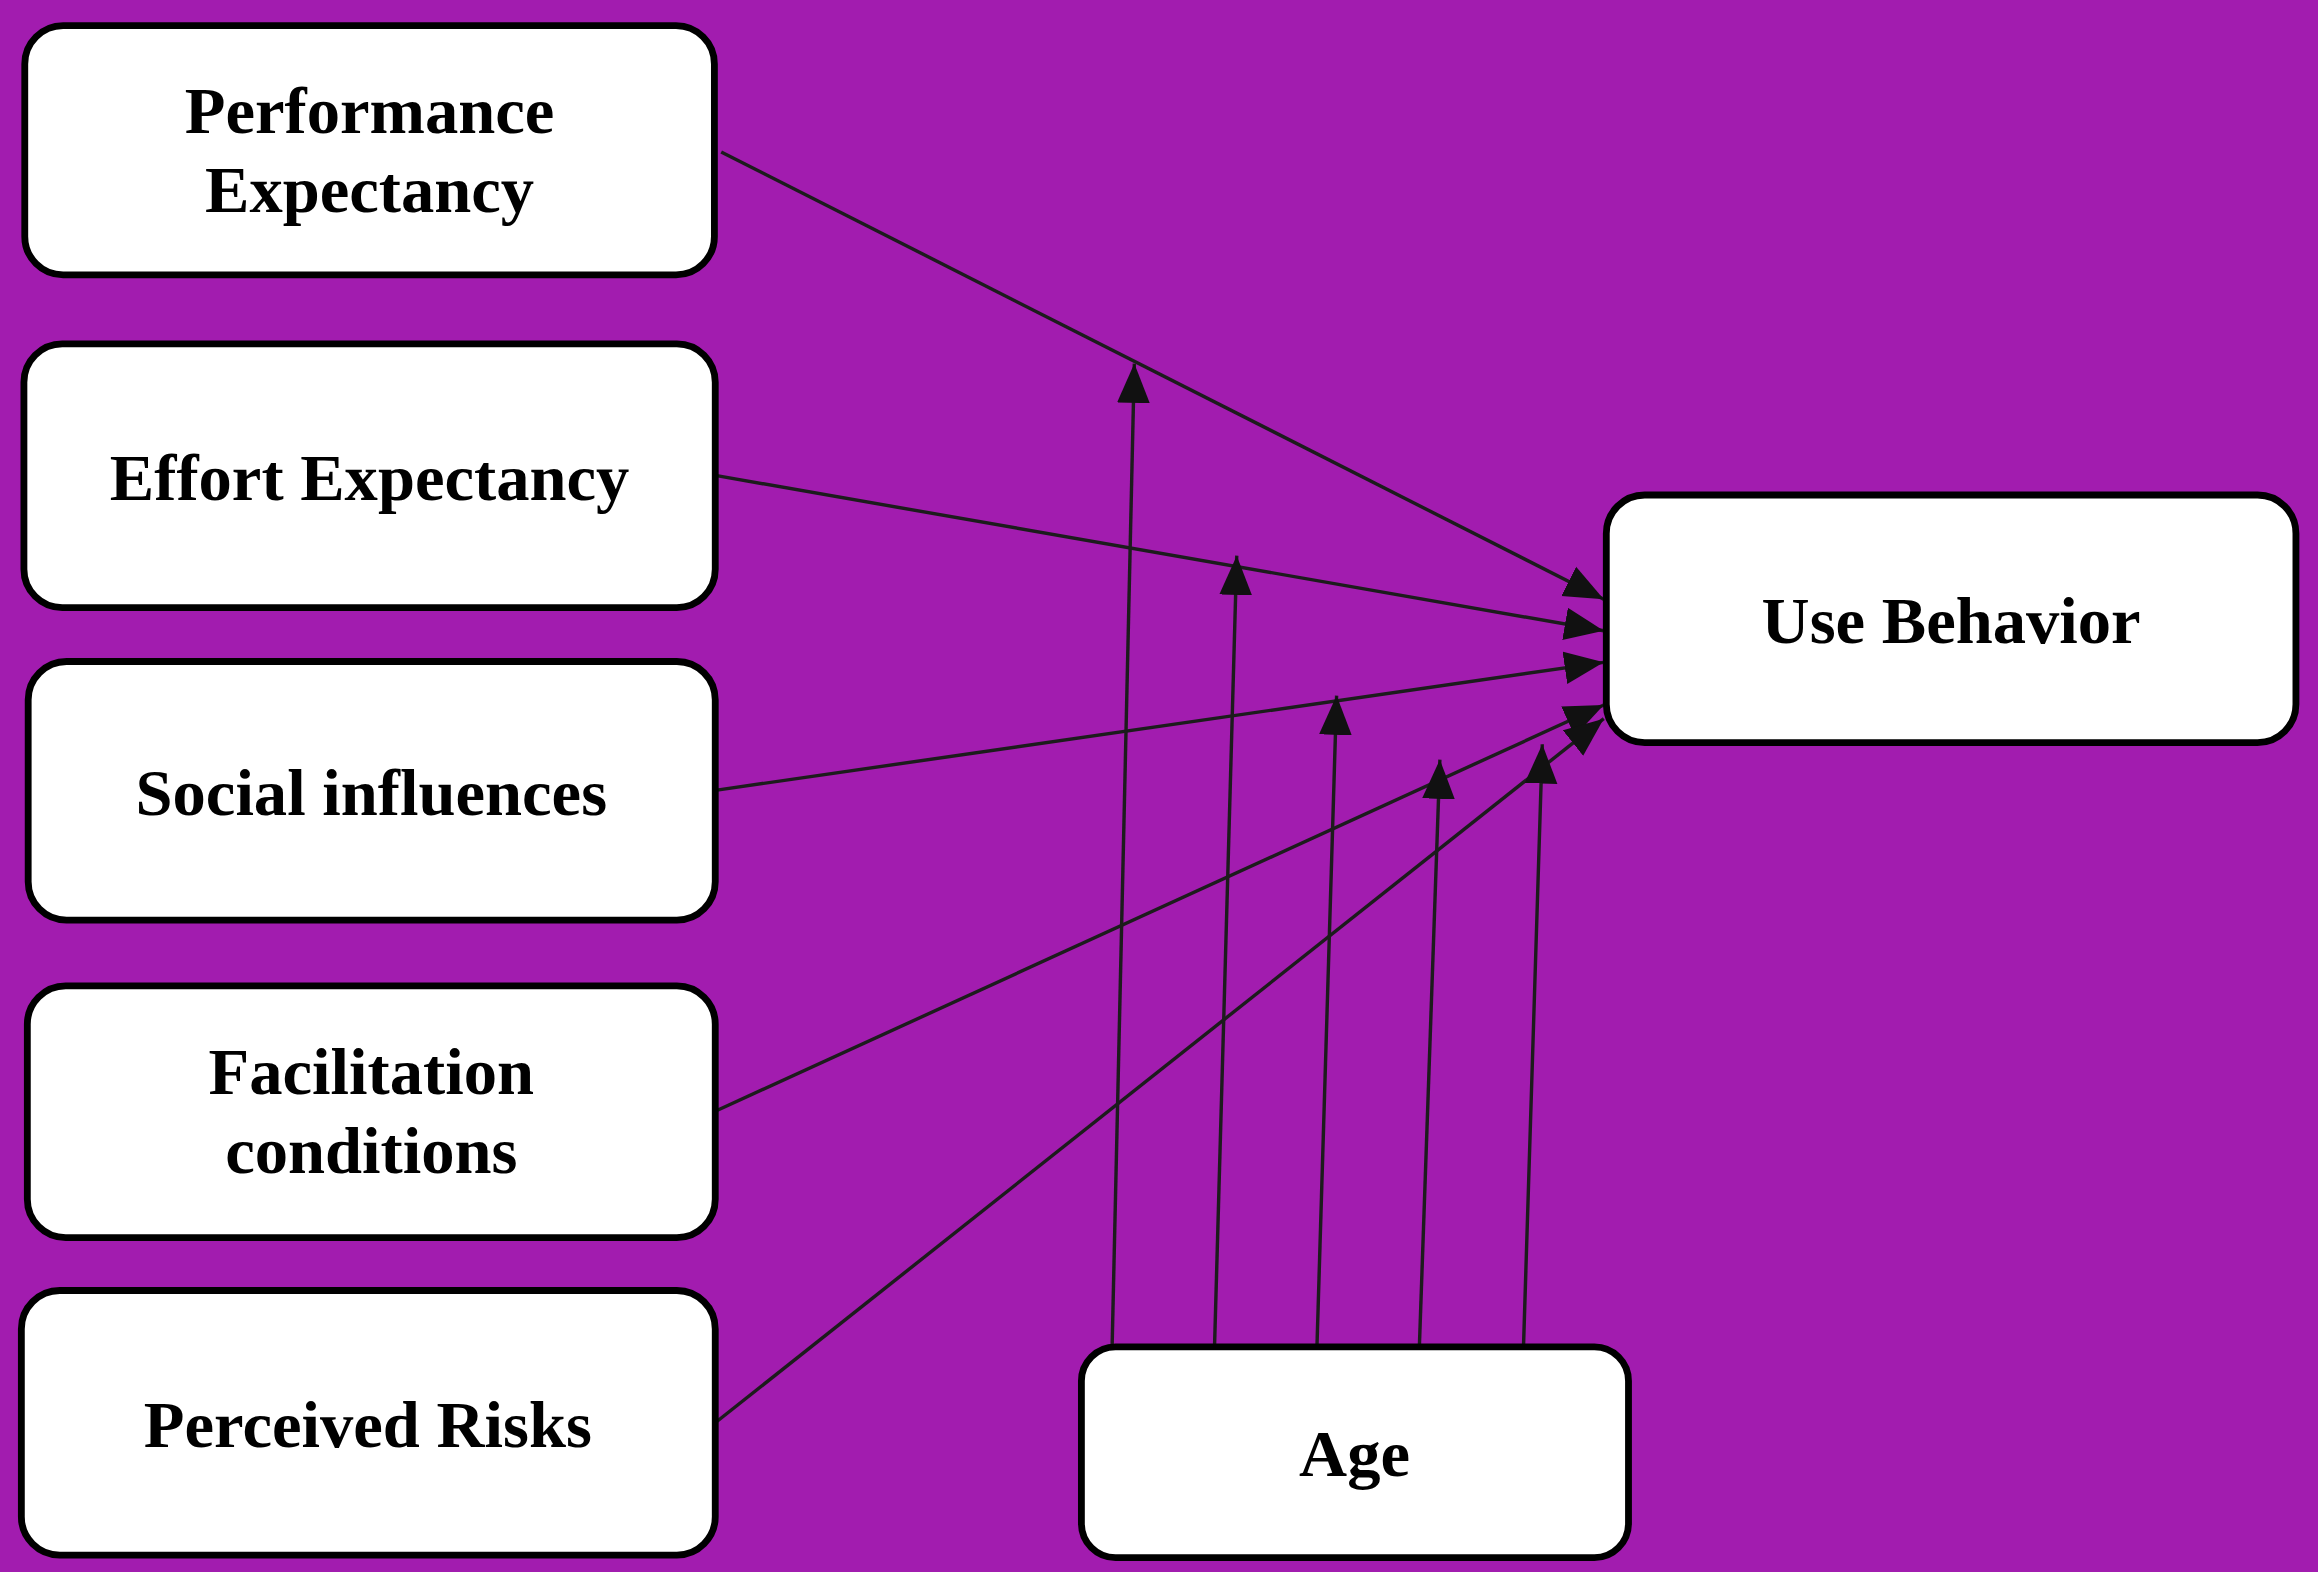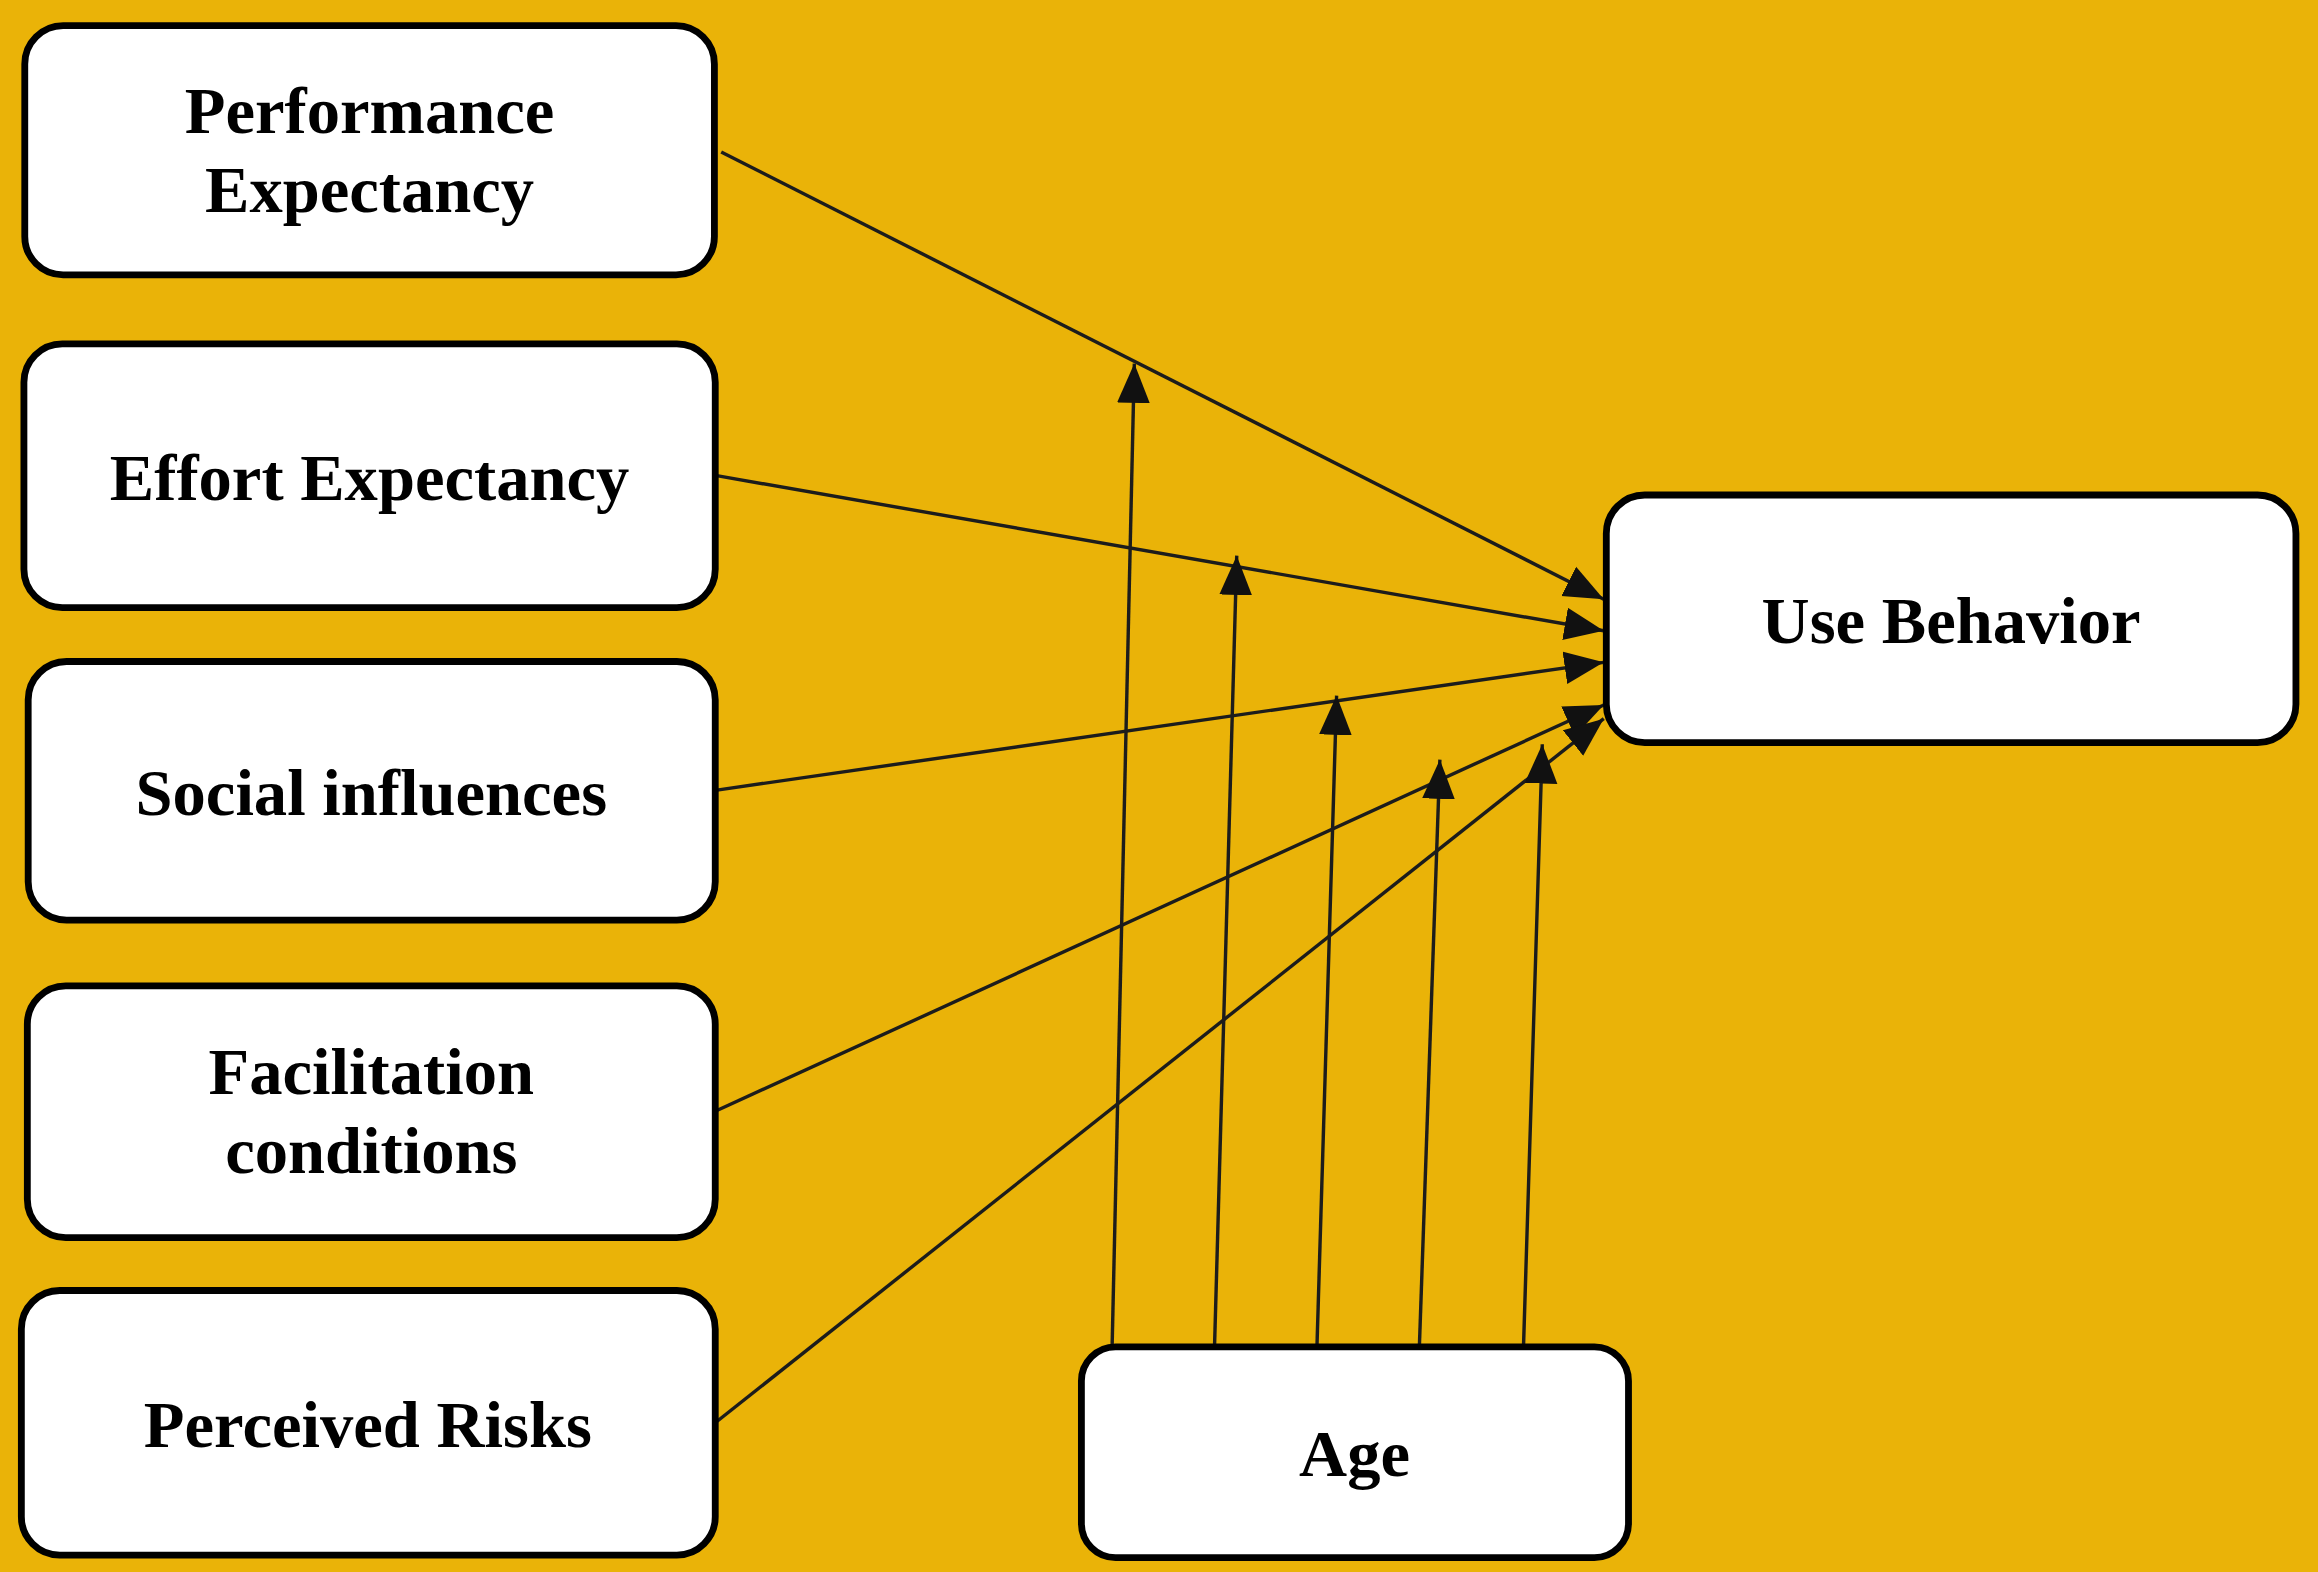--- a/index.html
+++ b/index.html
@@ -3,21 +3,21 @@
 <meta charset="utf-8">
 <style>
   html, body {
     margin: 0;
     padding: 0;
     background: #ffffff;
   }
   .canvas-wrap {
     width: 2319px;
     height: 1573px;
-    background: #eab308;
+    background: #a21caf;
   }
   svg { display: block; }
   .edge {
     stroke: #1c1c1c;
     stroke-width: 4;
     fill: none;
   }
   .node-box {
     fill: #ffffff;
     stroke: #000000;

